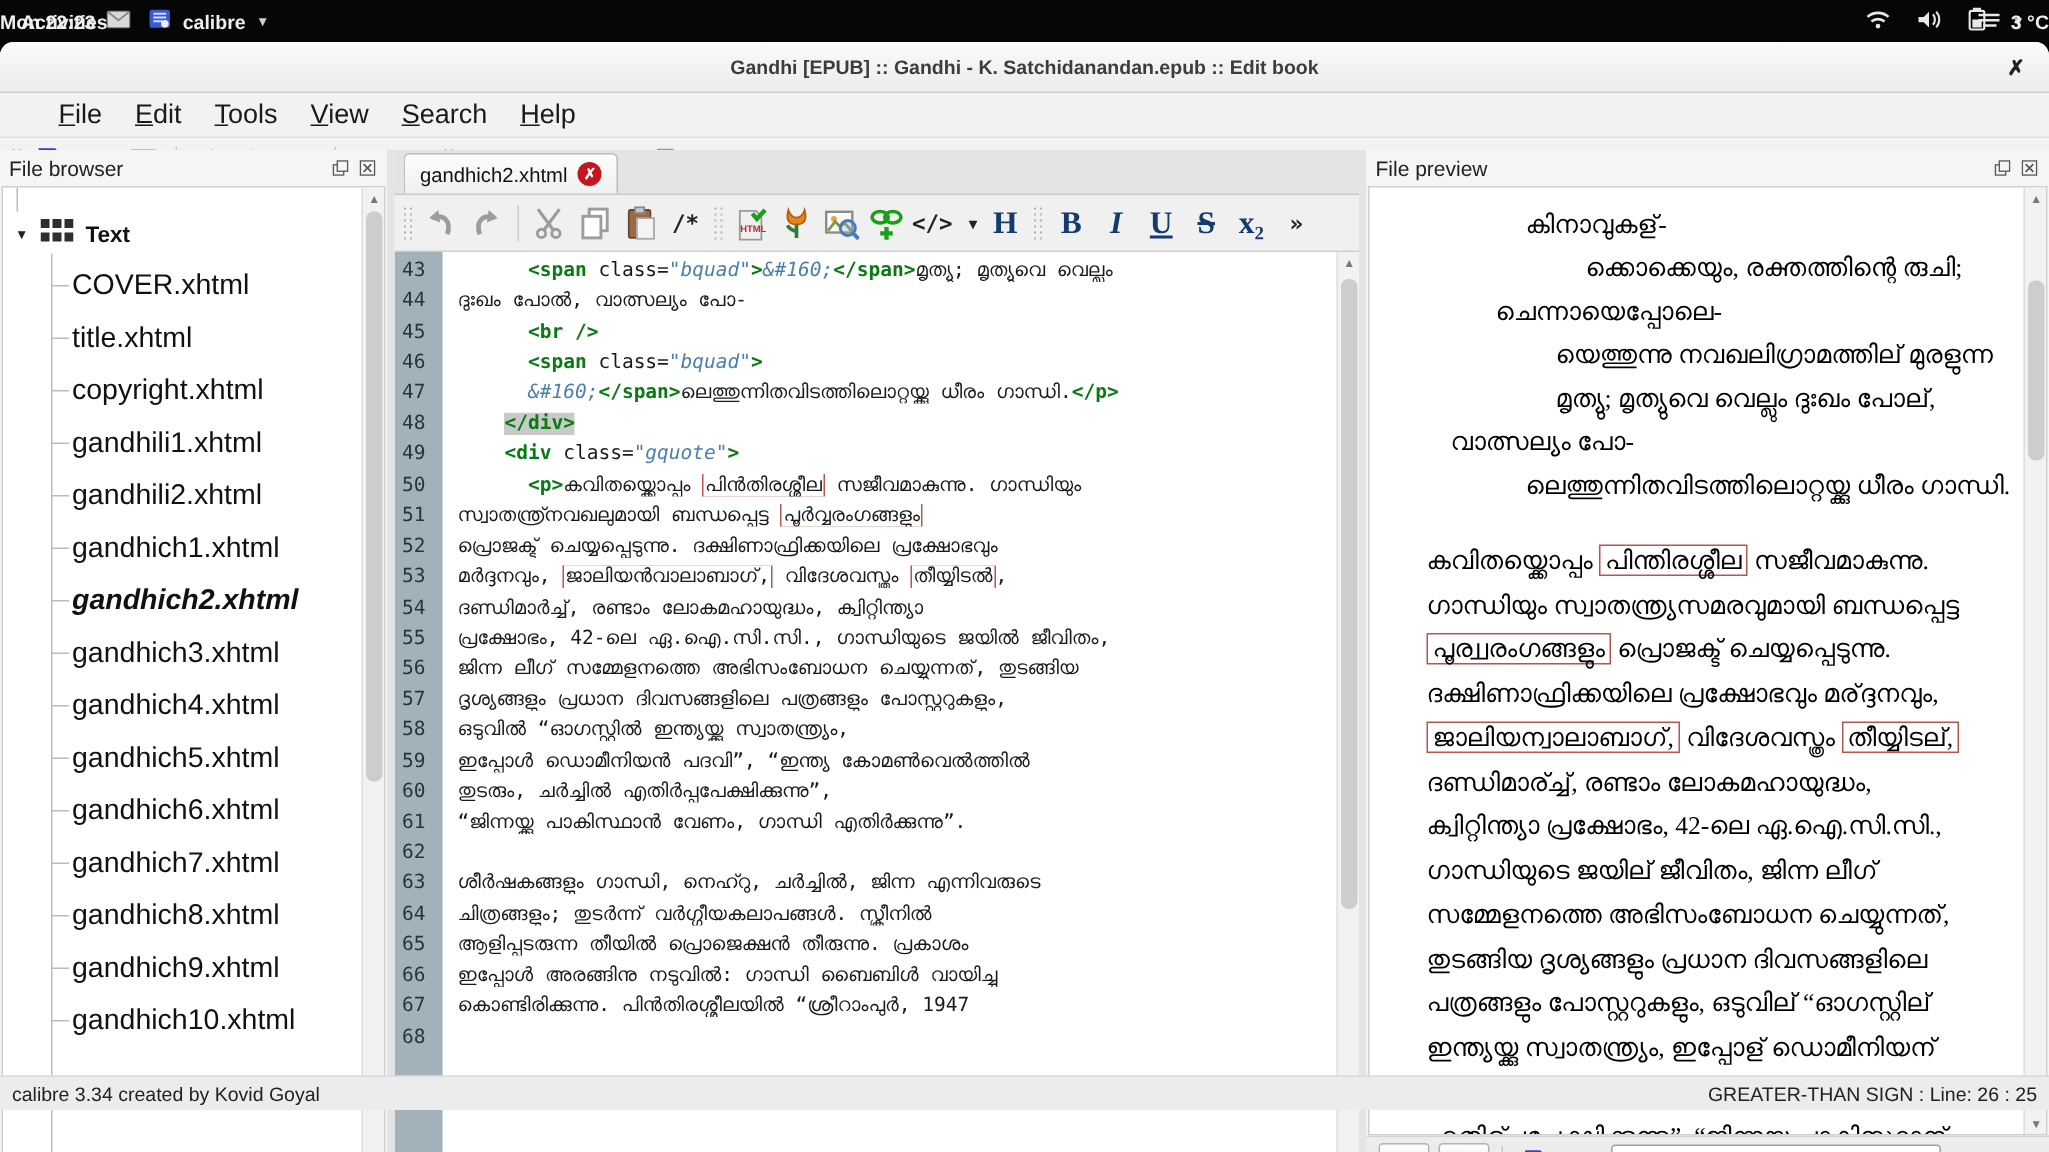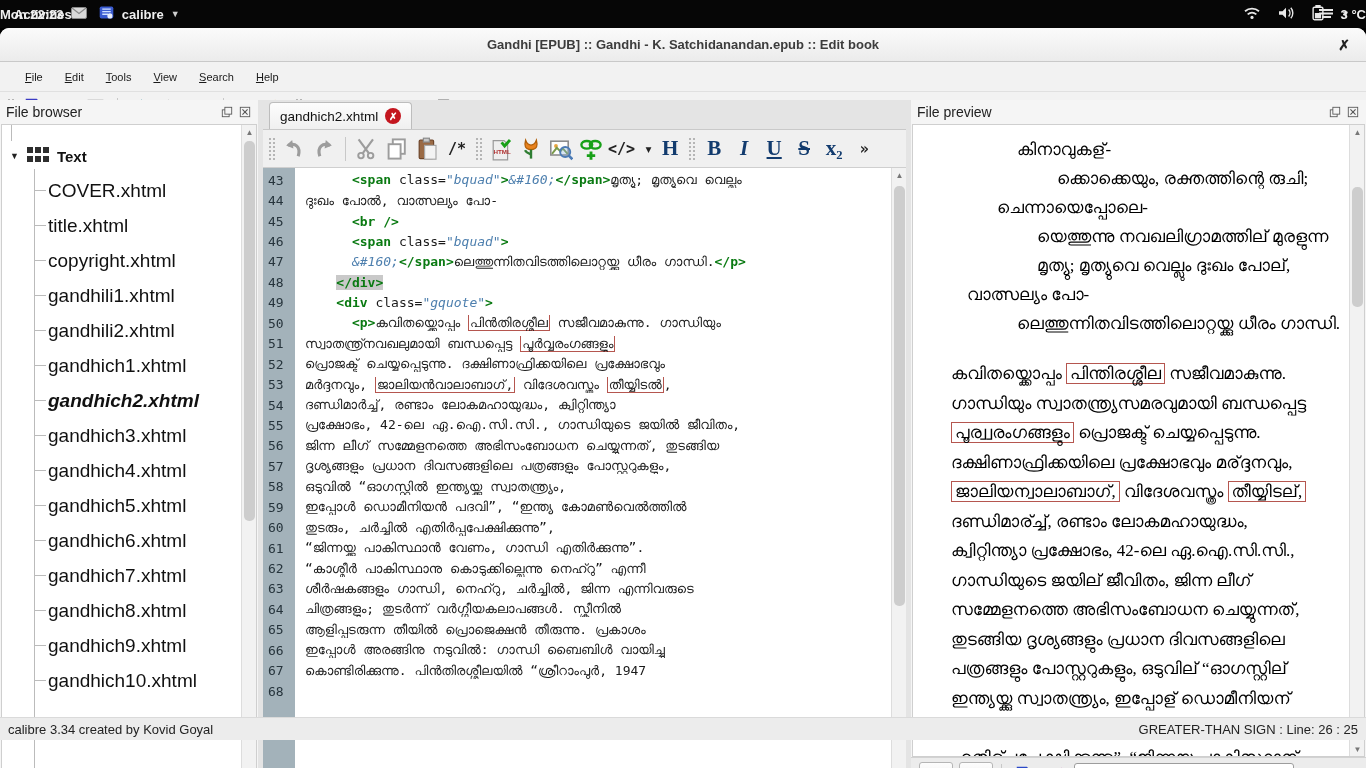--- a/index.html
+++ b/index.html
@@ -19,22 +19,22 @@
 
   
   #window { position:absolute; top:28px; left:0; width:1366px; height:740px;
     background:#ececec; border-radius:9px 9px 0 0; }
   #titlebar { height:34px; background:linear-gradient(#fbfbfb,#ebebeb); border-bottom:1px solid #c9c9c9;
     border-radius:9px 9px 0 0; position:relative; display:flex; align-items:center; justify-content:center; }
   #titlebar .title { font-size:13px; font-weight:bold; color:#3c3c3c; }
   #win-close { position:absolute; right:12px; top:7px; width:20px; height:20px; display:flex;
     align-items:center; justify-content:center; color:#222; font-size:14px; font-weight:bold; cursor:default; }
 
-  #menubar { height:30px; background:#f2f2f2; display:flex; align-items:center; padding-left:14px;
-    font-size:11px; color:#1a1a1a; border-bottom:1px solid #e0e0e0; }
+  #menubar { height:30px; background:#f2f2f2; display:flex; align-items:center; padding-left:28px;
+    font-size:18px; color:#1a1a1a; border-bottom:1px solid #e0e0e0; }
   .menu-item { padding:4px 11px; }
   .menu-item span u { text-decoration:underline; }
 
   #maintoolbar { height:36px; background:#f2f2f2; border-bottom:1px solid #c9c9c9;
     display:flex; align-items:center; padding-left:4px; }
   .tb-handle { width:8px; height:24px; margin:0 3px;
     background-image:radial-gradient(#b5b5b5 28%, transparent 32%); background-size:4px 4px; }
   .tb-sep { width:1px; height:24px; background:#c8c8c8; margin:0 6px; }
   .tb-btn { width:31px; height:30px; display:flex; align-items:center; justify-content:center; border-radius:3px; }
   .tb-btn svg { width:23px; height:23px; }
@@ -544,21 +544,20 @@
             <div class="code-row">
               <span class="ln">60</span>
               <pre><span class="seg-t">തുടരും, ചർച്ചിൽ എതിർപ്പുപേക്ഷിക്കുന്നു”,</span></pre>
             </div>
             <div class="code-row">
               <span class="ln">61</span>
               <pre><span class="seg-t">“ജിന്നയ്ക്കു പാകിസ്ഥാൻ വേണം, ഗാന്ധി എതിർക്കുന്നു”.</span></pre>
             </div>
             <div class="code-row">
               <span class="ln">62</span>
-              <pre><span class="seg-t">“കാശ്മീർ പാകിസ്ഥാനു കൊടുക്കില്ലെന്നു നെഹ്റു” എന്നീ</span></pre>
             </div>
             <div class="code-row">
               <span class="ln">63</span>
               <pre><span class="seg-t">ശീർഷകങ്ങളും ഗാന്ധി, നെഹ്റു, ചർച്ചിൽ, ജിന്ന എന്നിവരുടെ</span></pre>
             </div>
             <div class="code-row">
               <span class="ln">64</span>
               <pre><span class="seg-t">ചിത്രങ്ങളും; തുടർന്ന് വർഗ്ഗീയകലാപങ്ങൾ. സ്ക്രീനിൽ</span></pre>
             </div>
             <div class="code-row">

